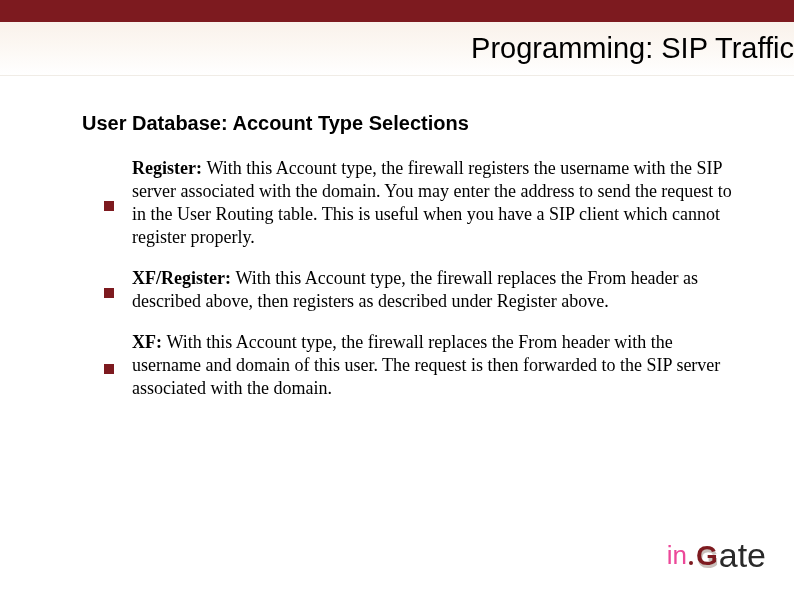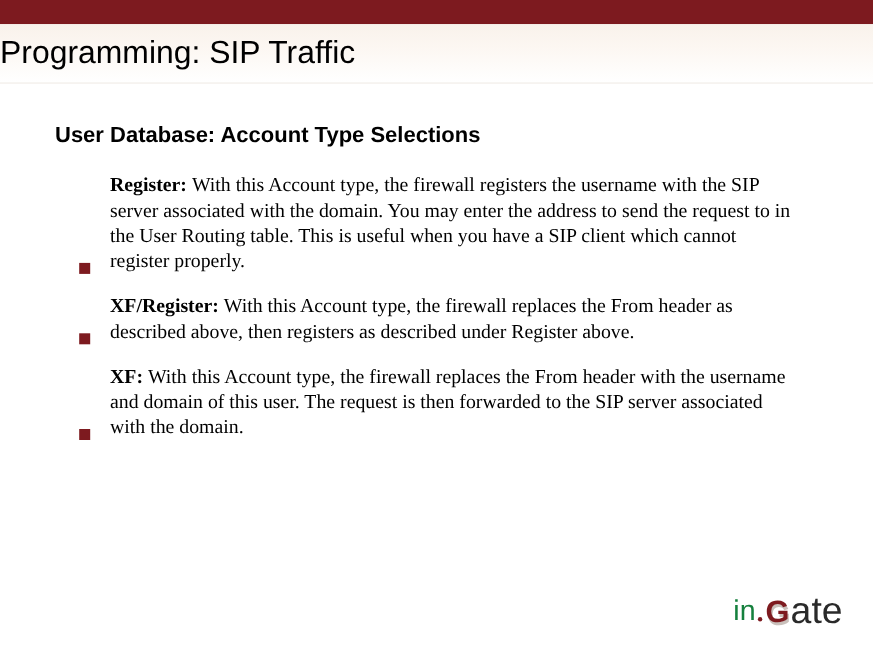--- a/index.html
+++ b/index.html
@@ -13,42 +13,43 @@
     .top-bar {
       height: 22px;
       background: #7d1a1f;
     }
     .title-area {
       height: 54px;
       background: linear-gradient(to bottom, #f9f2eb 0%, #fcf7f2 40%, #ffffff 100%);
       border-bottom: 1px solid #f0ece6;
       display: flex;
       align-items: center;
-      justify-content: flex-start;
+      justify-content: flex-end;
     }
     .slide-title {
       font-size: 29px;
       color: #000;
       font-weight: normal;
     }
     .content {
       padding: 36px 50px 0 50px;
+      margin-left: 32px;
     }
     .section-title {
       font-size: 20px;
       font-weight: bold;
       color: #000;
       margin-bottom: 22px;
     }
     .bullets {
       padding-left: 22px;
     }
     .bullet-row {
       display: flex;
-      align-items: flex-end;
+      align-items: center;
       margin-bottom: 18px;
     }
     .square {
       width: 10px;
       height: 10px;
       background: #7d1a1f;
       flex: 0 0 auto;
       margin-top: 6px;
       margin-right: 18px;
     }
@@ -65,21 +66,21 @@
     .logo {
       position: absolute;
       right: 28px;
       bottom: 20px;
       display: flex;
       align-items: center;
       font-family: Arial, sans-serif;
     }
     .logo-in {
       font-size: 26px;
-      color: #15803d;
+      color: #ec4899;
       font-weight: 500;
     }
     .logo-dot {
       width: 4px;
       height: 4px;
       border-radius: 50%;
       background: #7d1a1f;
       margin: 0 2px;
       position: relative;
       top: 7px;

